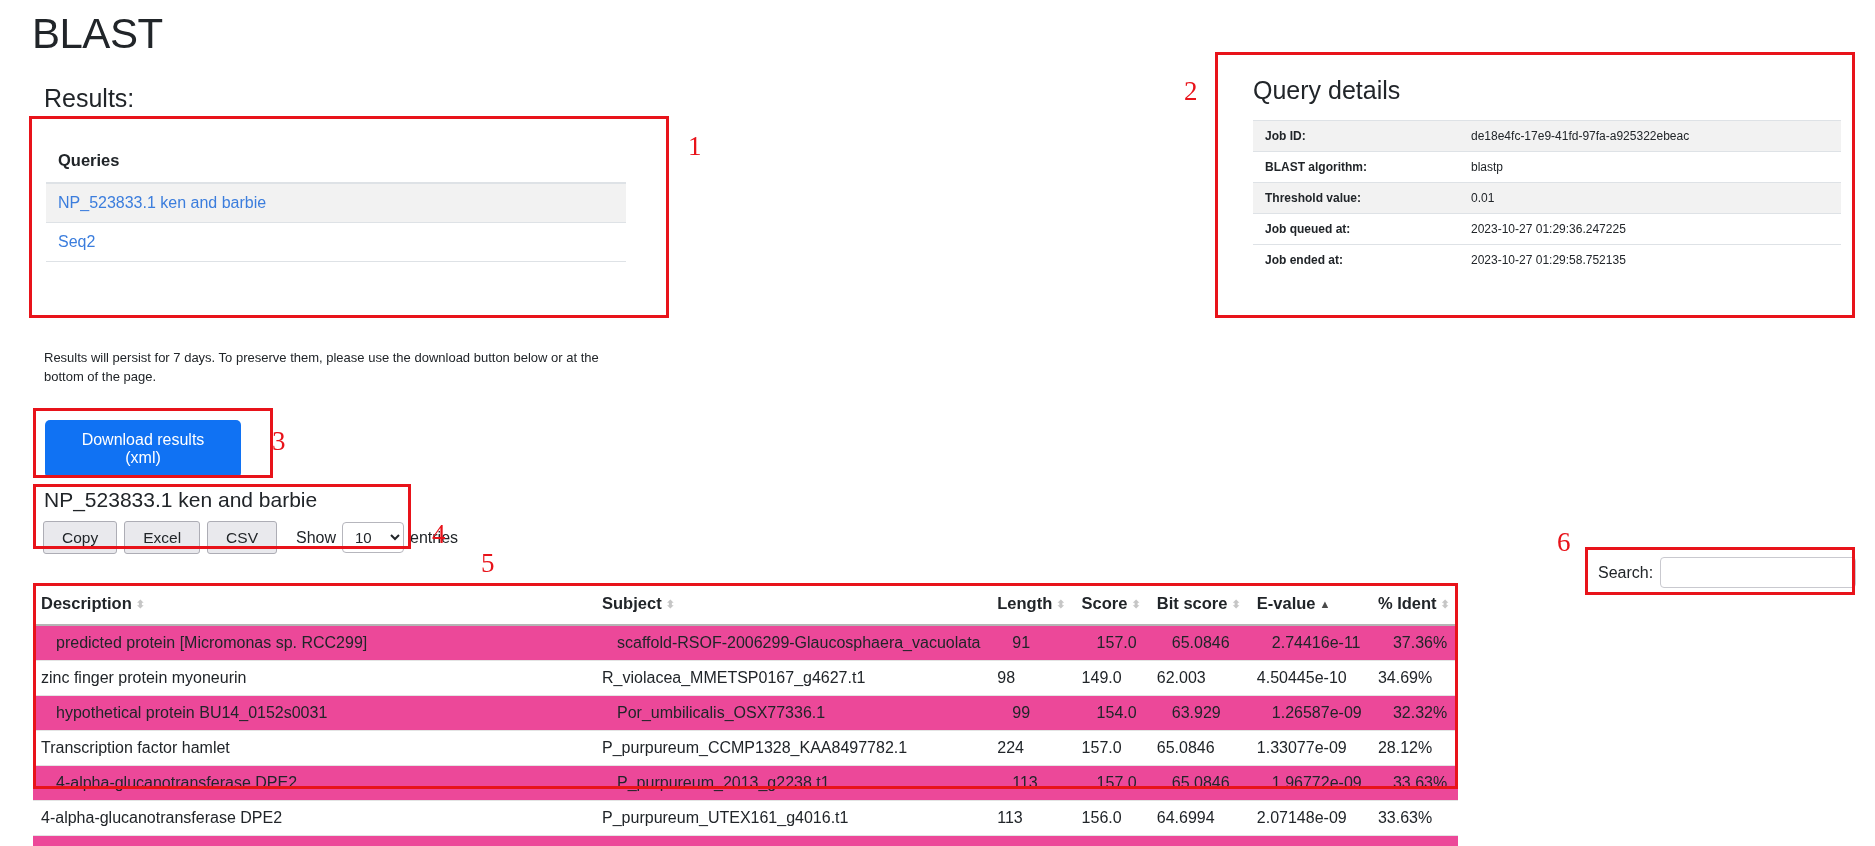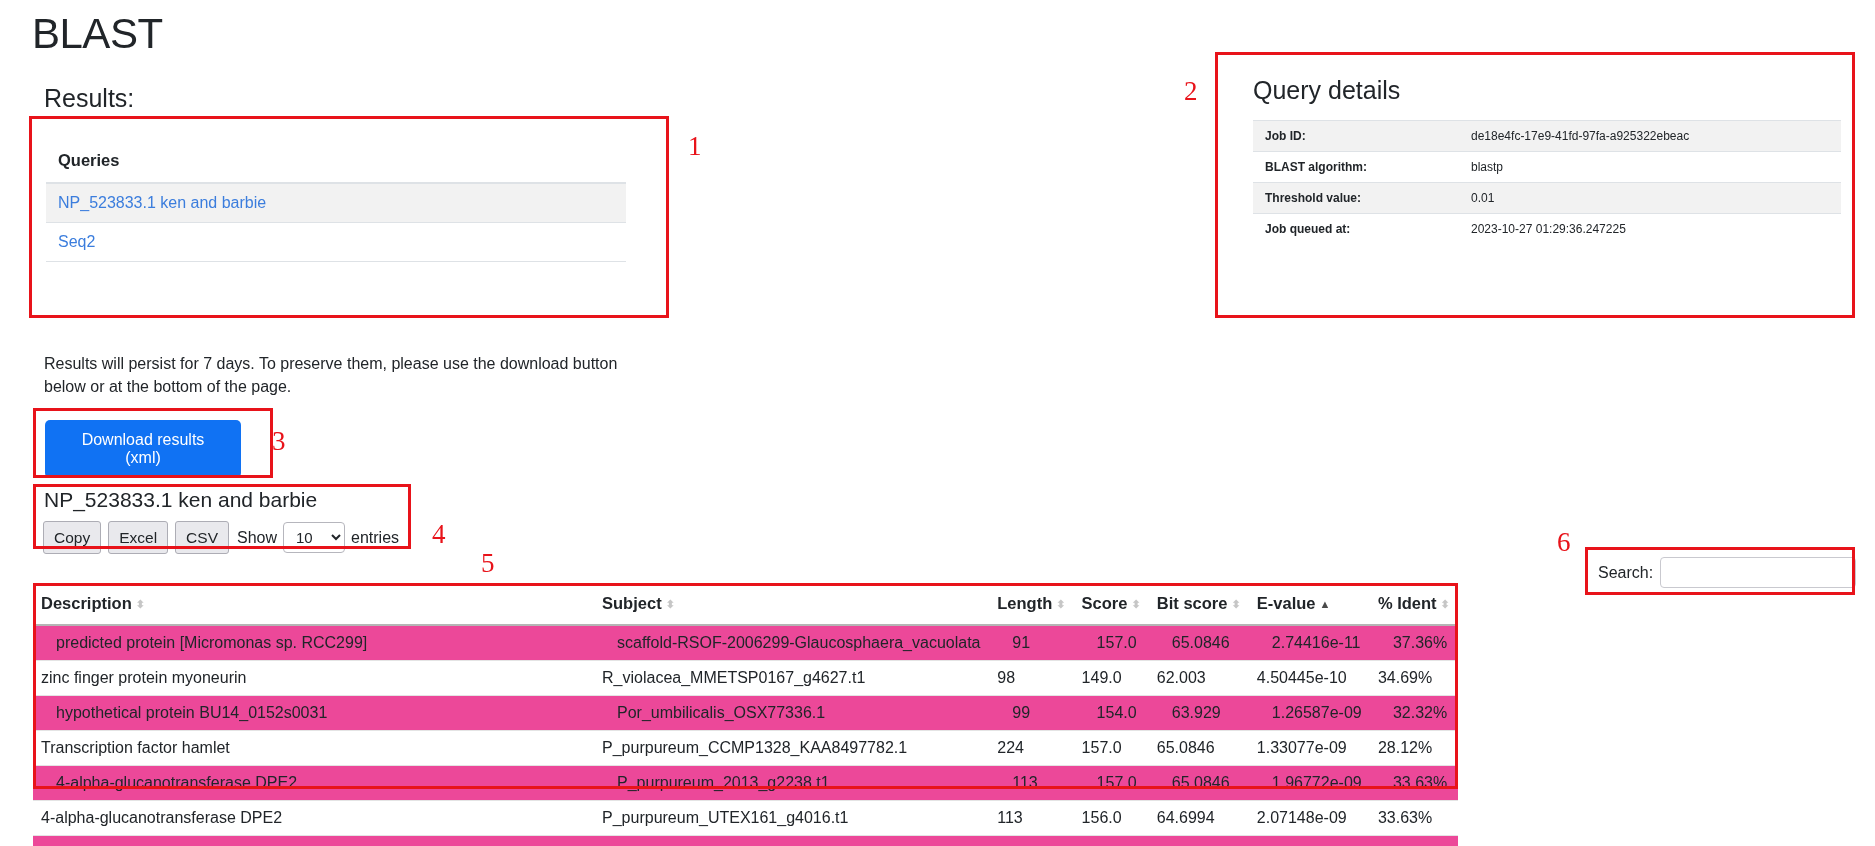--- a/index.html
+++ b/index.html
@@ -89,21 +89,21 @@
     text-decoration: none;
     font-size: 16px;
   }
 
   
   #persist-note {
     position: absolute;
     left: 44px;
     top: 336px;
     width: 580px;
-    font-size: 16px;
+    font-size: 13px;
     line-height: 1.45;
     color: #212529;
   }
 
   
   #download-wrap {
     position: absolute;
     left: 33px;
     top: 408px;
     width: 208px;
@@ -186,35 +186,35 @@
     left: 10px;
     top: 37px;
     display: flex;
     align-items: center;
     gap: 0px;
   }
   .dt-btn {
     background: #e9e9ed;
     border: 1px solid #adadb5;
     border-radius: 3px;
-    padding: 6px 10px;
+    padding: 6px 18px;
     font-size: 15.5px;
     font-family: "Liberation Sans", sans-serif;
     color: #212529;
     cursor: pointer;
     margin-right: 7px;
     line-height: 1.25;
   }
   #length-label {
     font-size: 16px;
     white-space: nowrap;
     display: flex;
     align-items: center;
     gap: 6px;
-    margin-left: 1px;
+    margin-left: 12px;
   }
   #entries-select {
     font-family: "Liberation Sans", sans-serif;
     font-size: 15px;
     padding: 5px 4px 5px 8px;
     border: 1px solid #b6b6bd;
     border-radius: 4px;
     background: #ffffff;
     color: #212529;
     width: 62px;
@@ -345,20 +345,24 @@
           <th>BLAST algorithm:</th>
           <td>blastp</td>
         </tr>
         <tr class="odd">
           <th>Threshold value:</th>
           <td>0.01</td>
         </tr>
         <tr class="even">
           <th>Job queued at:</th>
           <td>2023-10-27 01:29:36.247225</td>
+        </tr>
+        <tr class="even">
+          <th>Job ended at:</th>
+          <td>2023-10-27 01:29:58.752135</td>
         </tr>
       </tbody>
   </table>
 </div>
 
 <p id="persist-note">Results will persist for 7 days. To preserve them, please use the download button below or at the bottom of the page.</p>
 
 <div id="download-wrap">
   <button id="download-btn">Download results (xml)</button>
 </div>

